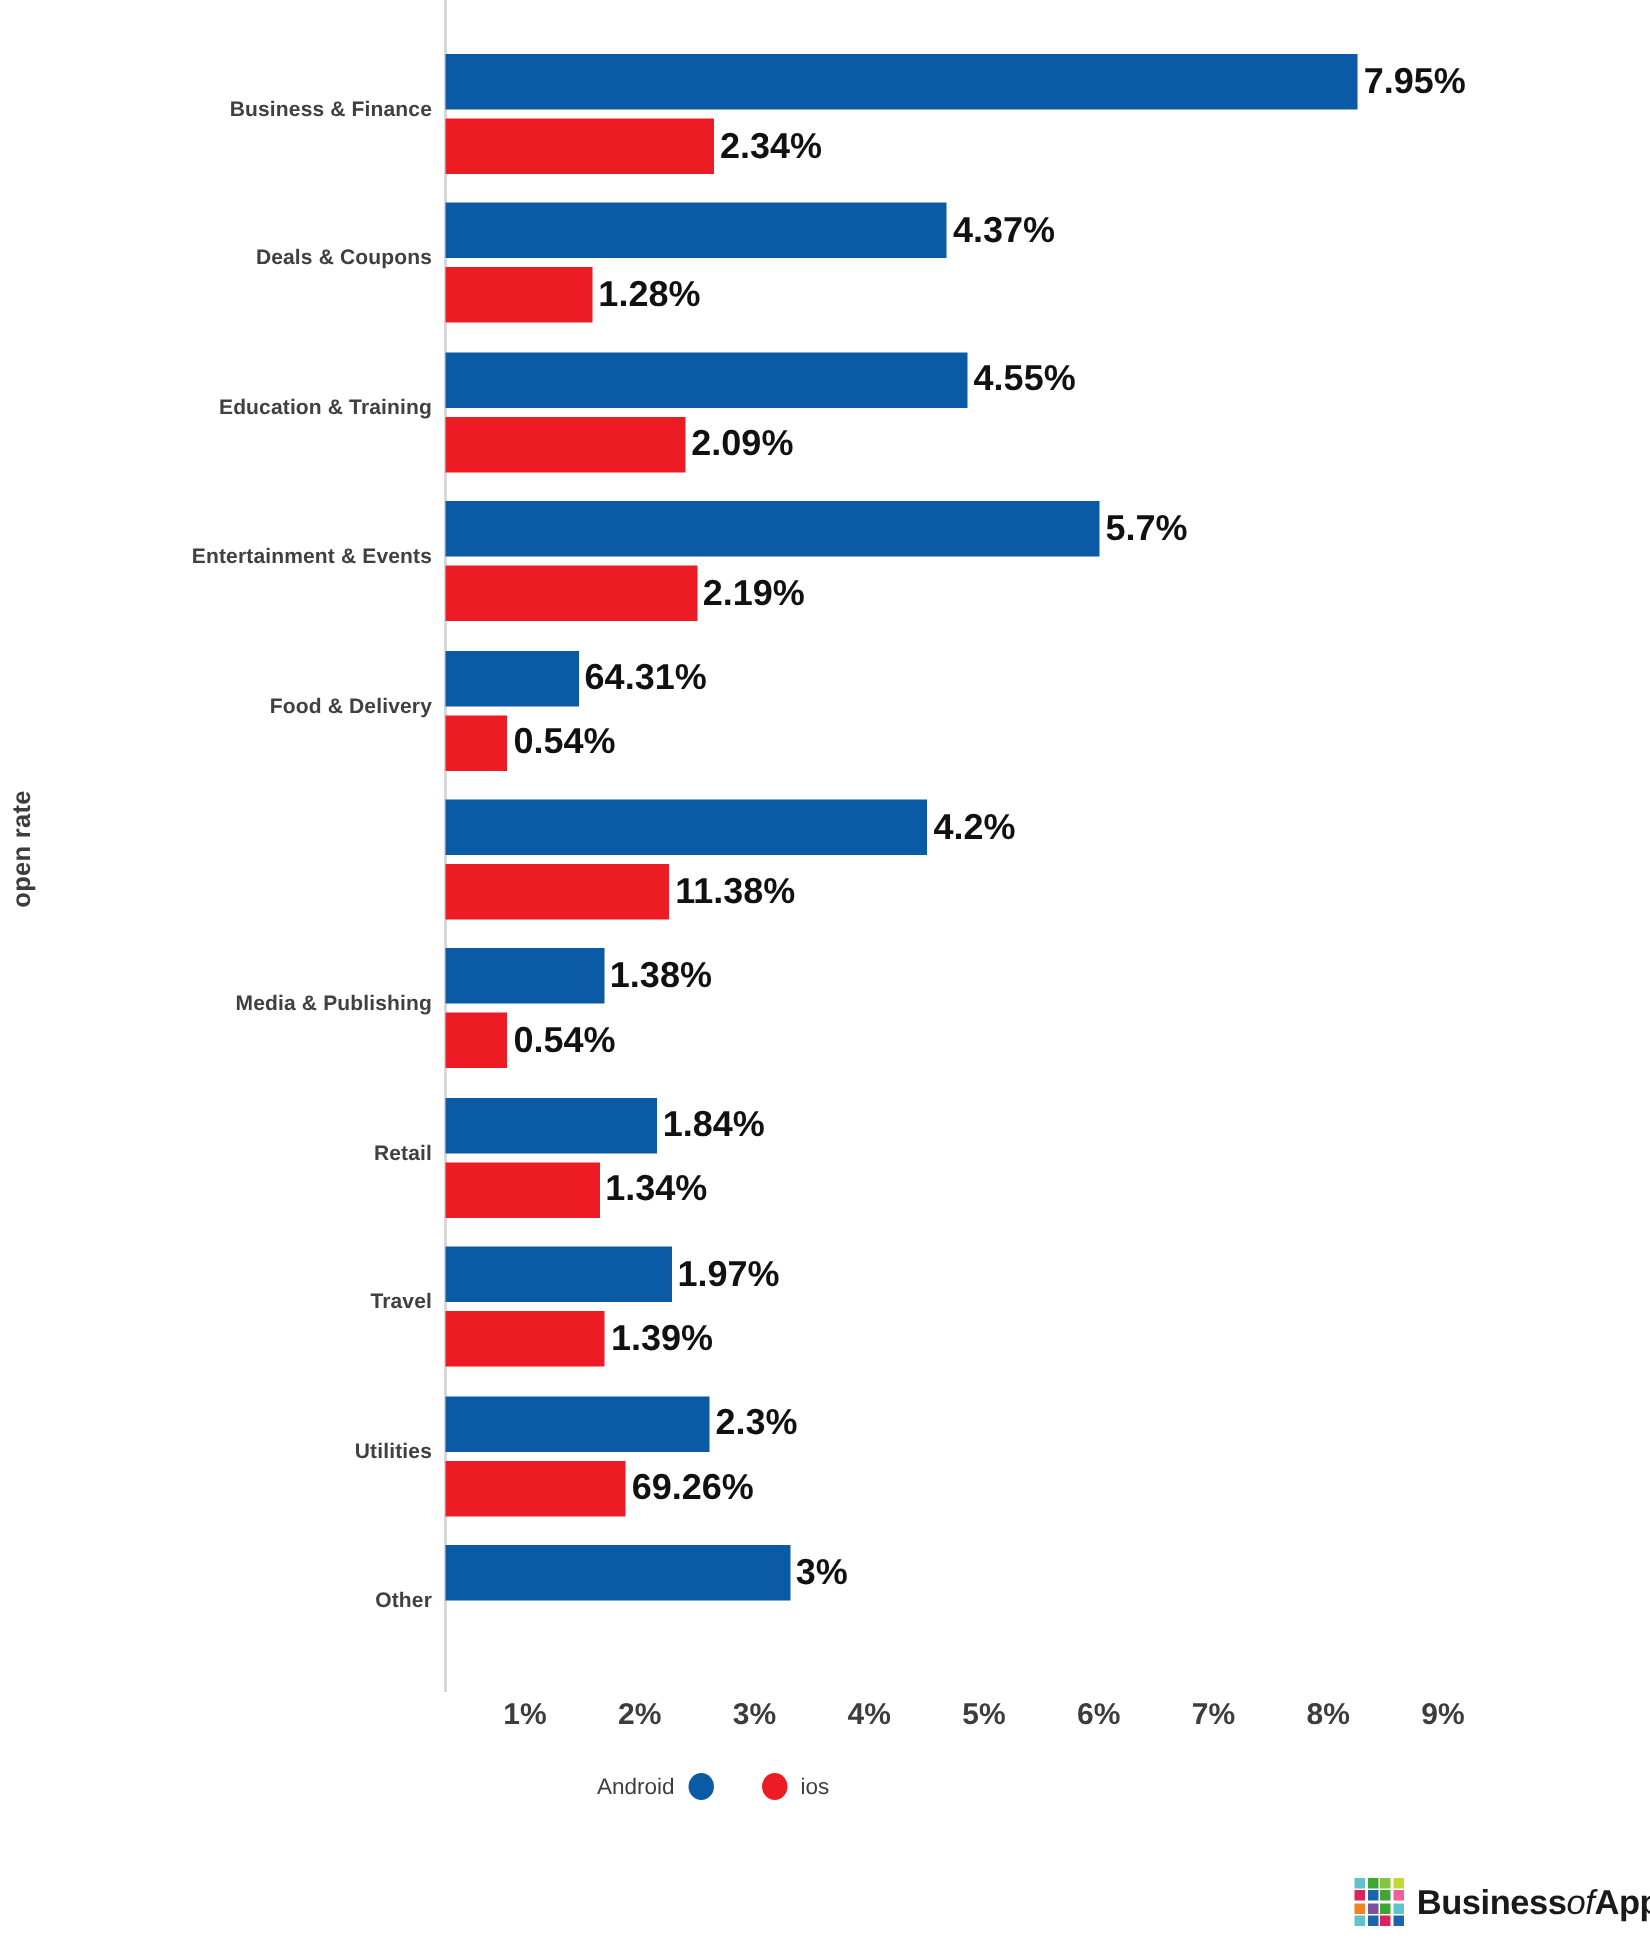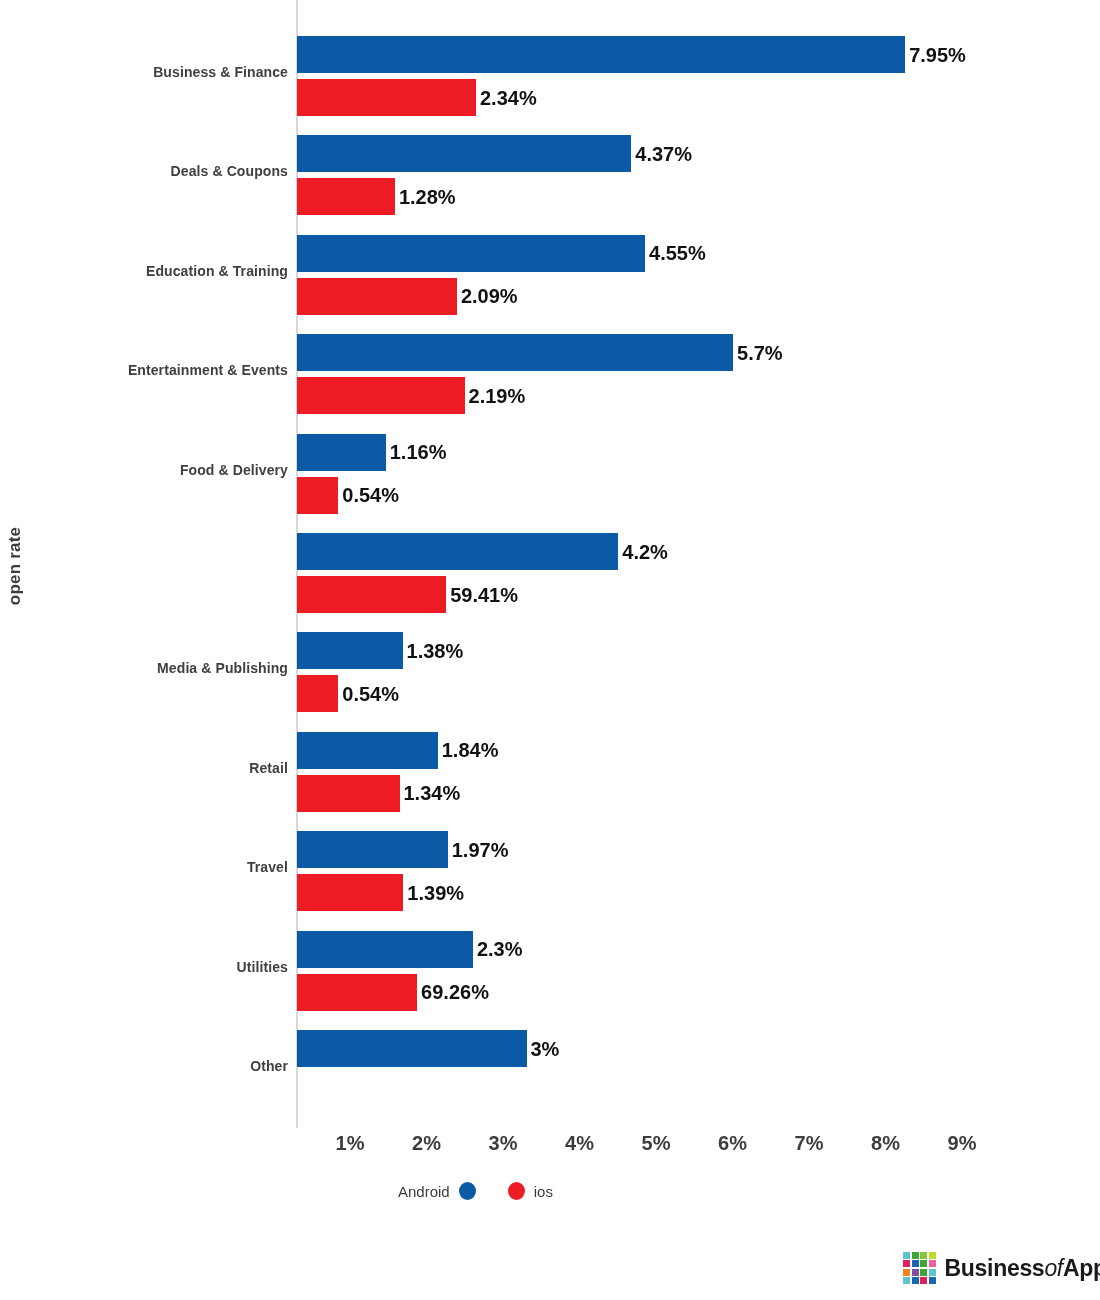--- a/index.html
+++ b/index.html
@@ -96,21 +96,21 @@
 
   .bar {
     height: 37px;
     display: block;
   }
   .bar.android { background: #0B5AA5; }
   .bar.ios     { background: #ED1C24; }
 
   .bar-value {
     color: #111111;
-    font-size: 20px;
+    font-size: 24px;
     font-weight: bold;
     line-height: 20px;
     padding-left: 4px;
     white-space: nowrap;
   }
 
   
   #x-axis {
     position: absolute;
     left: 0px;
@@ -238,35 +238,35 @@
         </div>
         <div class="bar-row ios">
           <div class="bar ios" style="width: 167.535px; background: rgb(237, 28, 36);"></div>
           <div class="bar-value">2.19%</div>
         </div>
       </div>
       <div class="cat-group" style="top: 427.6px; text-decoration: underline;">
         <div class="cat-label">Food &amp; Delivery</div>
         <div class="bar-row android">
           <div class="bar android" style="width: 88.74px; background: rgb(11, 90, 165);"></div>
-          <div class="bar-value">1.16%</div>
+          <div class="bar-value">64.31%</div>
         </div>
         <div class="bar-row ios">
           <div class="bar ios" style="width: 41.31px; background: rgb(237, 28, 36);"></div>
           <div class="bar-value">0.54%</div>
         </div>
       </div>
       <div class="cat-group" style="top: 527px;">
         <div class="bar-row android">
           <div class="bar android" style="width: 321.3px; background: rgb(11, 90, 165);"></div>
           <div class="bar-value">4.2%</div>
         </div>
         <div class="bar-row ios">
           <div class="bar ios" style="width: 149.175px; background: rgb(237, 28, 36);"></div>
-          <div class="bar-value">59.41%</div>
+          <div class="bar-value">11.38%</div>
         </div>
       </div>
       <div class="cat-group" style="top: 626.4px; padding-left: 31px;">
         <div class="cat-label">Media &amp; Publishing</div>
         <div class="bar-row android">
           <div class="bar android" style="width: 105.57px; background: rgb(11, 90, 165);"></div>
           <div class="bar-value">1.38%</div>
         </div>
         <div class="bar-row ios">
           <div class="bar ios" style="width: 41.31px; background: rgb(237, 28, 36);"></div>

